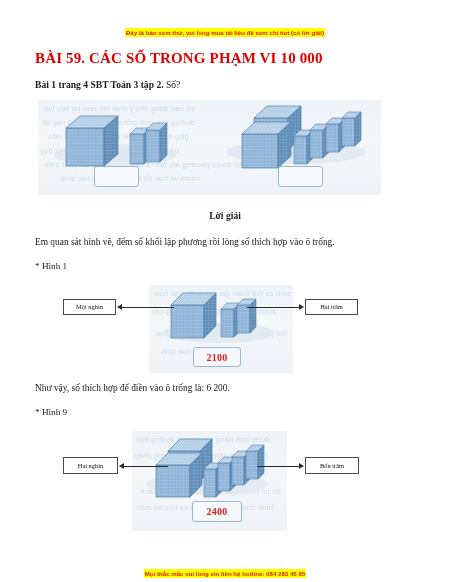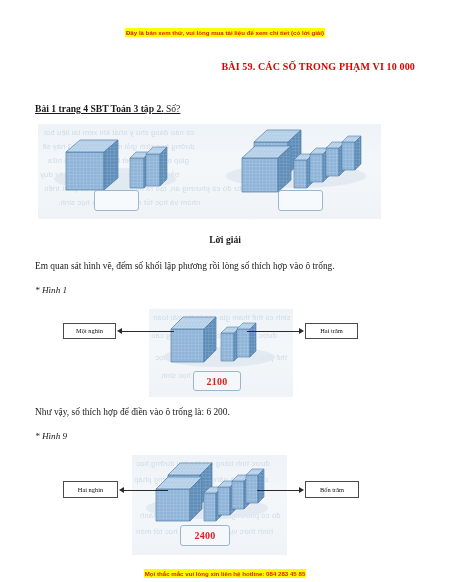--- a/index.html
+++ b/index.html
@@ -40,54 +40,52 @@
   .footer-row {
     position: absolute;
     left: 0;
     right: 0;
     bottom: 23px;
     text-align: center;
   }
 
   
   .doc-title {
-    text-align: right;
+    text-align: left;
     color: #e00000;
     font-weight: bold;
-    font-size: 10px;
+    font-size: 15px;
     line-height: 15px;
-    margin-top: 20px;
+    margin-top: 12px;
     letter-spacing: 0.15px;
   }
   .exercise-line {
     font-size: 9.6px;
     line-height: 14px;
-    margin-top: 28px;
+    margin-top: 12px;
     color: #1a1a1a;
-    text-decoration: underline;
   }
   .exercise-line .b { font-weight: bold; }
 
   .section-head {
     font-weight: bold;
     font-size: 9.6px;
     line-height: 14px;
     margin-top: 14px;
     text-align: center;
   }
   .body-line {
     font-size: 9.4px;
     line-height: 14px;
     margin-top: 12px;
   }
   .fig-label {
     font-size: 9.2px;
     line-height: 13px;
     margin-top: 11px;
-    font-style: italic;
   }
 
   
   .scan {
     position: relative;
     margin-top: 8px;
     background: linear-gradient(180deg,#eef3f8 0%,#f4f7fa 45%,#eff3f7 100%);
     overflow: hidden;
   }
   .scan-1 {
@@ -379,21 +377,21 @@
         </svg>
       </div>
       <div class="block" style="left:114px; top:10px;">
         <svg width="19" height="42" viewBox="0 0 19 42">
           <polygon points="0,10 12,10 12,38 0,38" fill="url(#g1)" stroke="#4f7ca8" stroke-width=".6"></polygon>
           <polygon points="0,10 6,4 18,4 12,10" fill="url(#g1t)" stroke="#4f7ca8" stroke-width=".6"></polygon>
           <polygon points="12,10 18,4 18,32 12,38" fill="url(#g1s)" stroke="#4f7ca8" stroke-width=".6"></polygon>
         </svg>
       </div>
 
-      <div class="resultbox" style="left:48px; top:70px; width:50px; height:21px;">2400</div>
+      <div class="resultbox" style="left:60px; top:70px; width:50px; height:21px;">2400</div>
     </div>
 
     <div class="callout" style="left:28px; top:34px; width:55px; height:17px;">Hai nghìn</div>
     <div class="arrow-line" style="left:89px; top:43px; width:44px;"></div>
     <div class="arrow-head left" style="left:84px; top:40px;"></div>
 
     <div class="arrow-line" style="left:222px; top:43px; width:42px;"></div>
     <div class="arrow-head right" style="left:264px; top:40px;"></div>
     <div class="callout" style="left:270px; top:34px; width:54px; height:17px;">Bốn trăm</div>
   </div>

